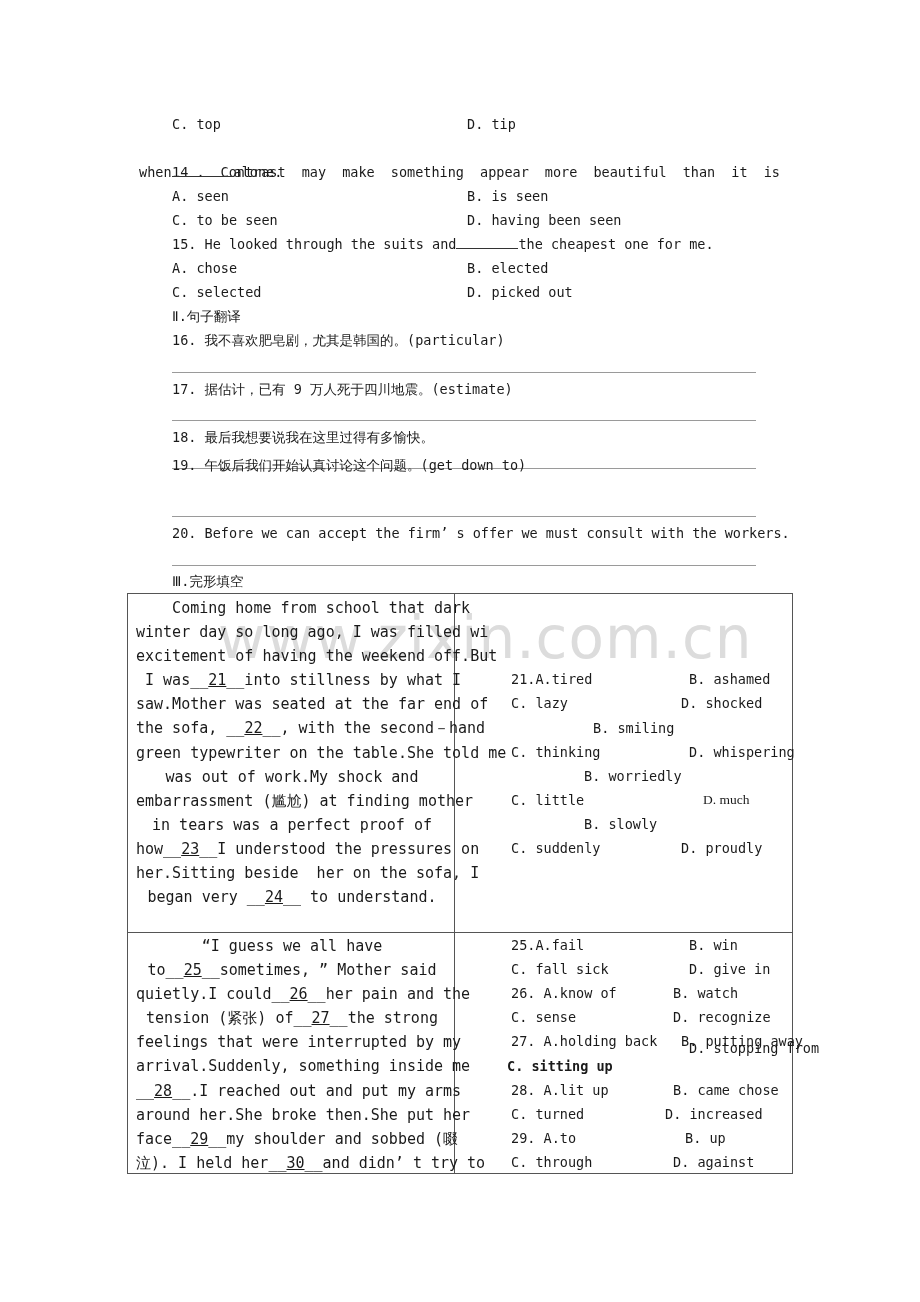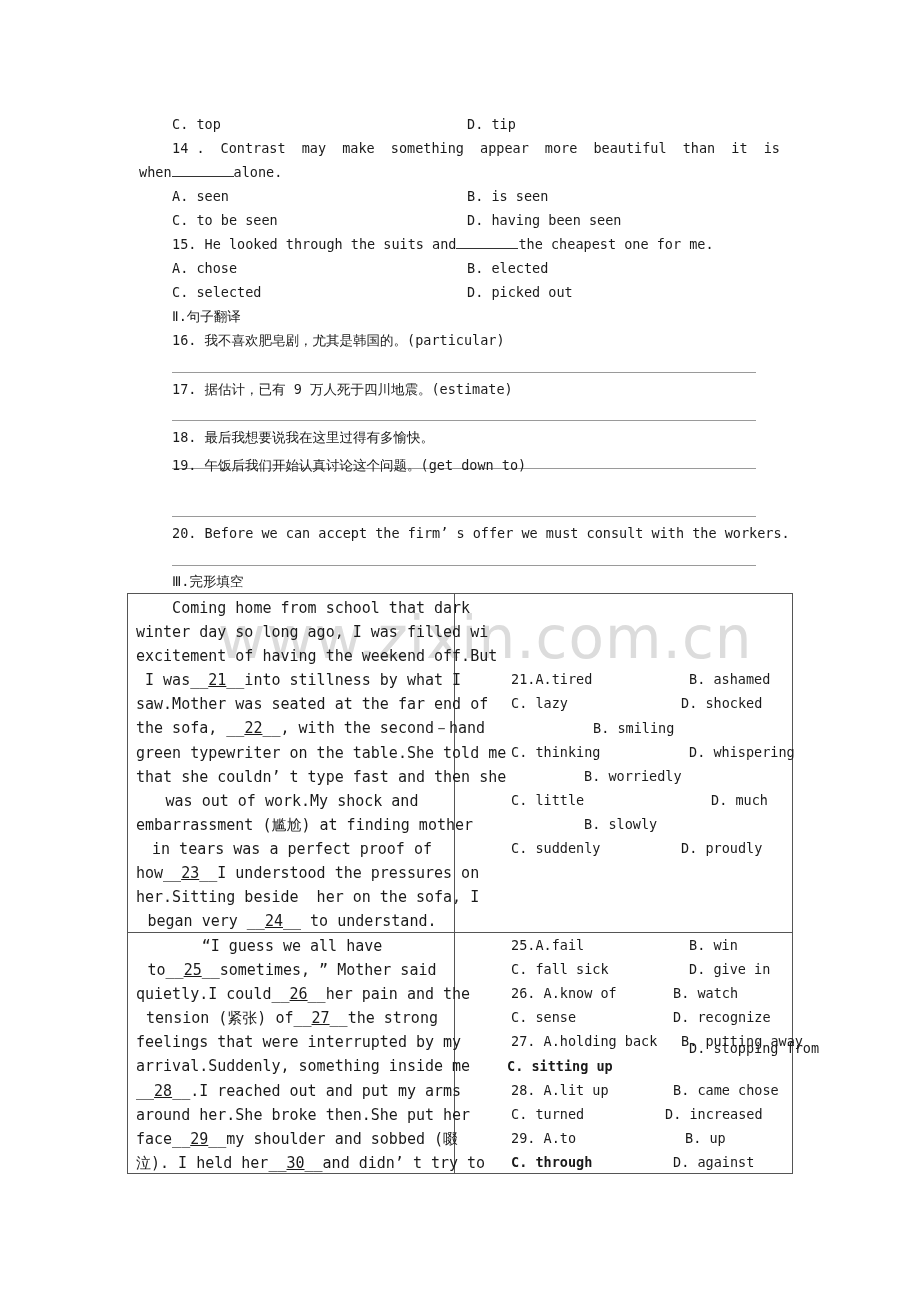--- a/index.html
+++ b/index.html
@@ -10,21 +10,21 @@
   }
   .line { position: absolute; white-space: pre; line-height: 24px; height: 24px; }
   .opt-left { left: 172px; }
   .opt-right { left: 467px; }
   .indent { left: 172px; }
   .answer-line {
     position: absolute; left: 172px; width: 584px; height: 0;
     border-top: 1px solid #9a9a9a;
   }
   .blank-u { display: inline-block; border-bottom: 1px solid #333; min-width: 62px; height: 15px; vertical-align: baseline; }
-  .q14 { left: 172px; width: 608px; display: flex; justify-content: space-between; }
+  .q14 { left: 172px; width: 608px; display: flex; justify-content: space-between; margin-top: 24px; }
   .q14 span { white-space: pre; }
 
   
   .cloze-table {
     position: absolute; left: 127px; top: 593px; width: 666px; height: 581px;
     border: 1px solid #555; box-sizing: border-box;
   }
   .vdiv { position: absolute; left: 326px; top: 0; bottom: 0; border-left: 1px solid #555; }
   .hdiv { position: absolute; left: 0; right: 0; top: 338px; border-top: 1px solid #555; }
   .cell { position: absolute; box-sizing: border-box; }
@@ -82,39 +82,38 @@
   <div class="hdiv"></div>
 
   <div class="cell passage" style="top:2px; height:336px" id="passage1">
       <div class="pline"><span>    Coming home from school that dark</span></div>
       <div class="pline"><span>winter day so long ago, I was filled wi</span></div>
       <div class="pline"><span>excitement of having the weekend off.But</span></div>
       <div class="pline"><span> I was__</span><span class="num">21</span><span>__into stillness by what I</span></div>
       <div class="pline"><span>saw.Mother was seated at the far end of</span></div>
       <div class="pline"><span>the sofa, __</span><span class="num">22</span><span>__, with the second－hand</span></div>
       <div class="pline"><span>green typewriter on the table.She told me</span></div>
-      <div class="pline"><span>that she couldn’ t type fast and then she</span></div>
       <div class="pline"><span>was out of work.My shock and</span></div>
       <div class="pline"><span>embarrassment (尴尬) at finding mother</span></div>
       <div class="pline"><span>in tears was a perfect proof of</span></div>
       <div class="pline"><span>how__</span><span class="num">23</span><span>__I understood the pressures on</span></div>
       <div class="pline"><span>her.Sitting beside  her on the sofa, I</span></div>
       <div class="pline"><span>began very __</span><span class="num">24</span><span>__ to understand.</span></div>
     </div>
   <div class="cell options" style="top:0; height:338px" id="options1">
       <div class="oline" style="left: 8px; top: 73.3px;">21.A.tired</div>
       <div class="oline" style="left: 186px; top: 73.3px;">B. ashamed</div>
       <div class="oline" style="left: 8px; top: 97.4px;">C. lazy</div>
       <div class="oline" style="left: 178px; top: 97.4px;">D. shocked</div>
       <div class="oline" style="left: 90px; top: 121.5px;">B. smiling</div>
       <div class="oline" style="left: 8px; top: 145.6px;">C. thinking</div>
       <div class="oline" style="left: 186px; top: 145.6px;">D. whispering</div>
       <div class="oline" style="left: 81px; top: 169.7px;">B. worriedly</div>
       <div class="oline" style="left: 8px; top: 193.8px;">C. little</div>
-      <div class="oline" style="left: 208px; top: 193.8px;">D. much</div>
+      <div class="oline" style="left: 200px; top: 193.8px; font-family: Liberation Serif, serif;">D. much</div>
       <div class="oline" style="left: 81px; top: 217.9px;">B. slowly</div>
       <div class="oline" style="left: 8px; top: 242px;">C. suddenly</div>
       <div class="oline" style="left: 178px; top: 242px;">D. proudly</div>
     </div>
 
   <div class="cell passage" style="top:340px; height:248px" id="passage2">
       <div class="pline"><span>“I guess we all have</span></div>
       <div class="pline"><span>to__</span><span class="num">25</span><span>__sometimes, ” Mother said</span></div>
       <div class="pline"><span>quietly.I could__</span><span class="num">26</span><span>__her pain and the</span></div>
       <div class="pline"><span>tension (紧张) of__</span><span class="num">27</span><span>__the strong</span></div>
@@ -137,16 +136,16 @@
       <div class="oline" style="left: 8px; top: 96.4px;">27. A.holding back</div>
       <div class="oline" style="left: 178px; top: 96.4px;">B. putting away</div>
       <div class="oline" style="left: 4px; top: 120.5px; font-weight: bold;">C. sitting up</div>
       <div class="oline" style="left: 186px; top: 103px; text-align: right;">D. stopping from</div>
       <div class="oline" style="left: 8px; top: 144.6px;">28. A.lit up</div>
       <div class="oline" style="left: 170px; top: 144.6px;">B. came chose</div>
       <div class="oline" style="left: 8px; top: 168.7px;">C. turned</div>
       <div class="oline" style="left: 162px; top: 168.7px;">D. increased</div>
       <div class="oline" style="left: 8px; top: 192.8px;">29. A.to</div>
       <div class="oline" style="left: 182px; top: 192.8px;">B. up</div>
-      <div class="oline" style="left: 8px; top: 216.9px; font-weight: bold;">C. through</div>
+      <div class="oline" style="left: 8px; top: 216.9px;">C. through</div>
       <div class="oline" style="left: 170px; top: 216.9px;">D. against</div>
     </div>
 </div>
 
 </body></html>

